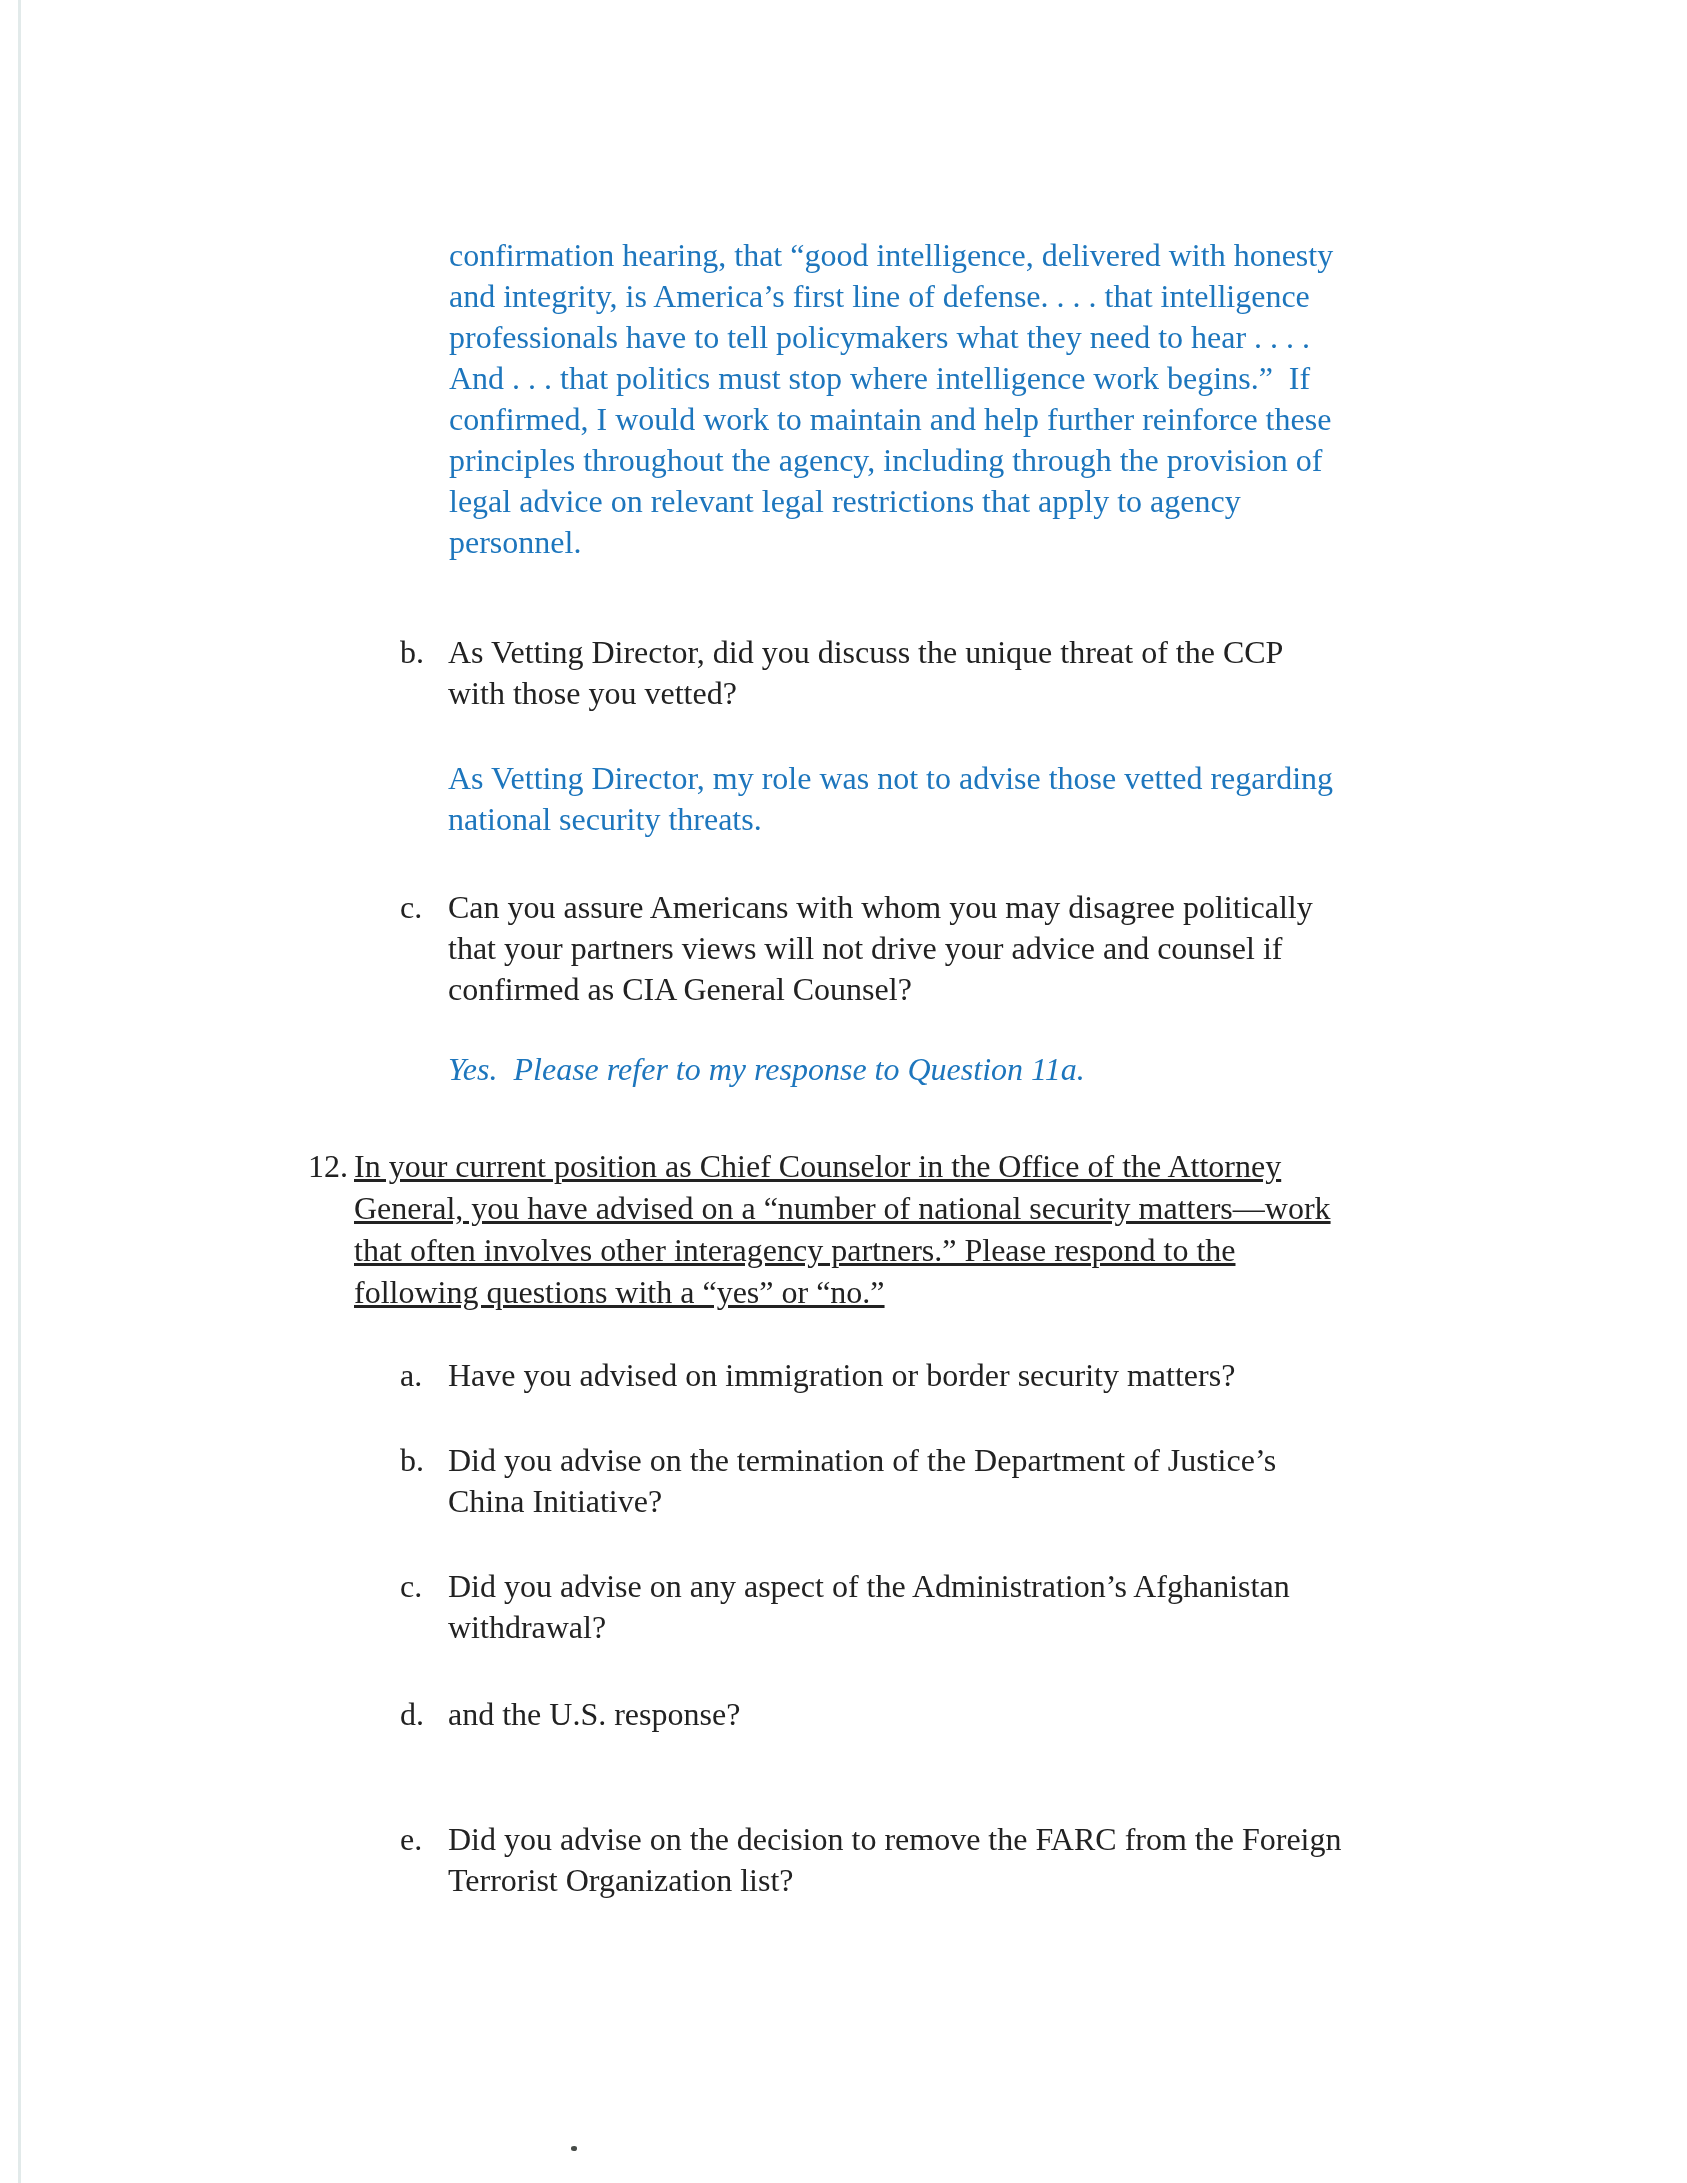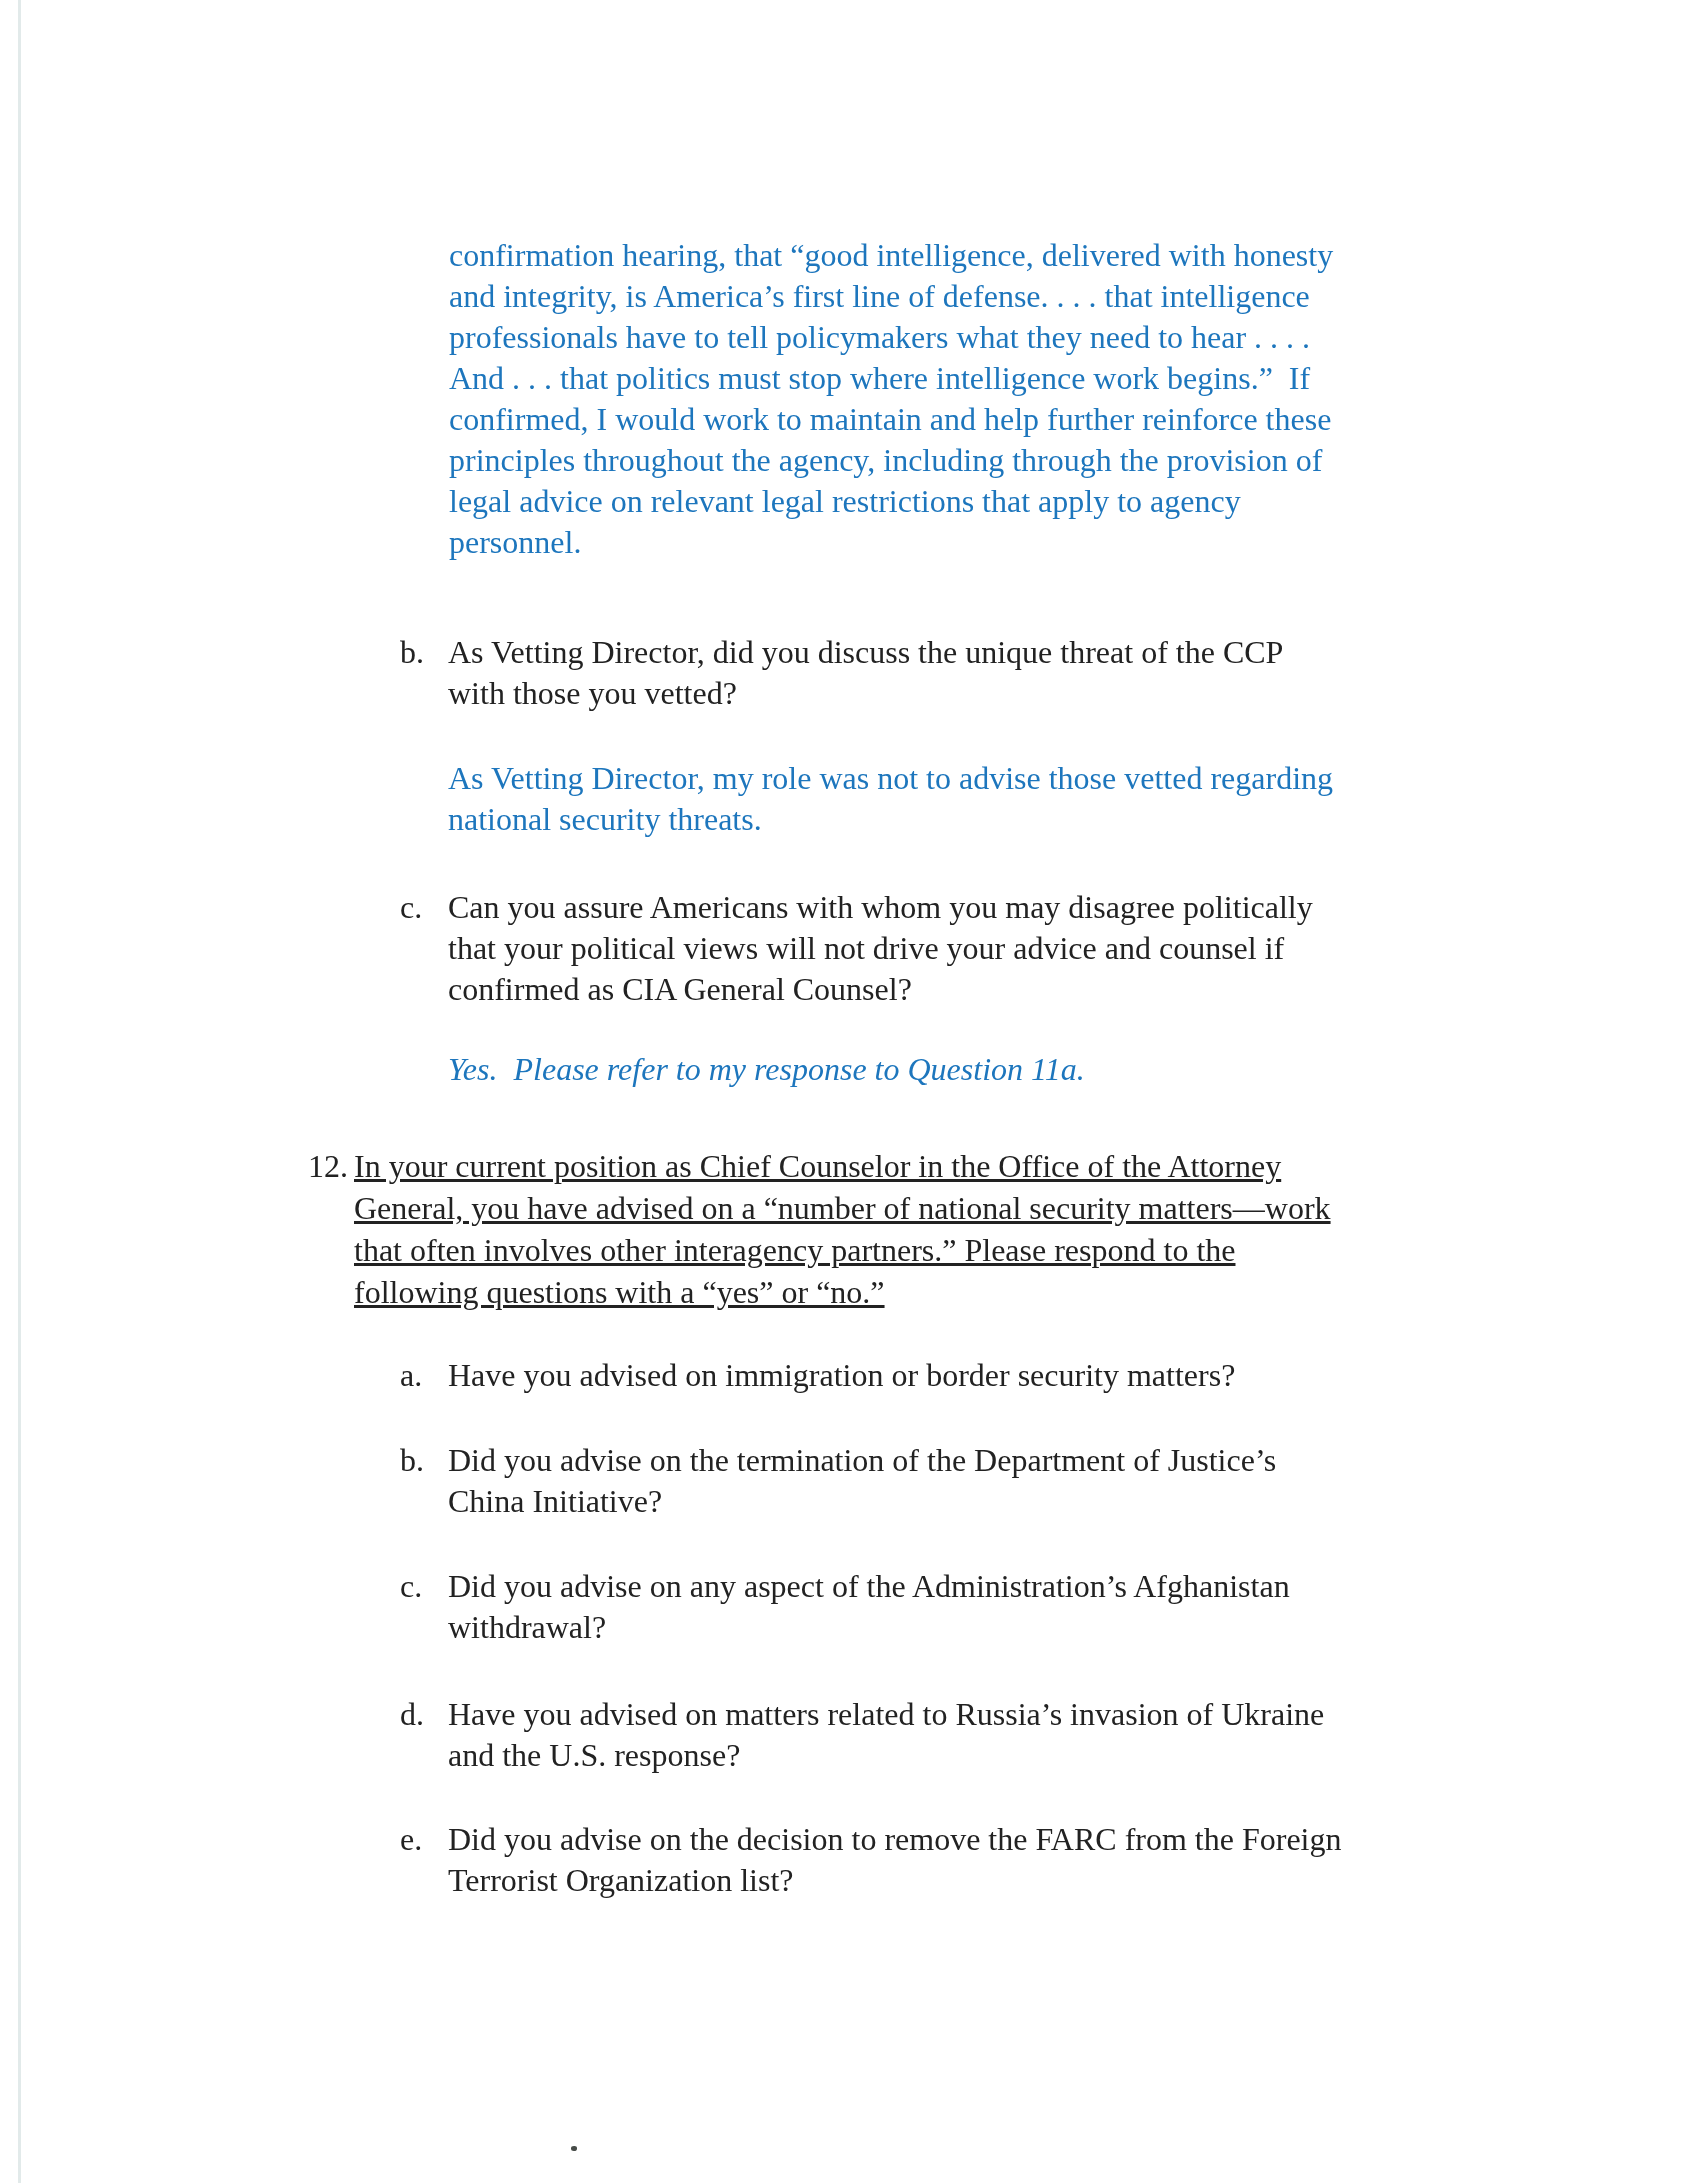--- a/index.html
+++ b/index.html
@@ -99,21 +99,21 @@
   </section>
 
   <section class="block b-ab blue">
     <div class="line">As Vetting Director, my role was not to advise those vetted regarding</div>
     <div class="line">national security threats.</div>
   </section>
 
   <section class="block b-qc">
     <span class="marker">c.</span>
     <div class="line">Can you assure Americans with whom you may disagree politically</div>
-    <div class="line">that your political views will not drive your advice and counsel if</div>
+    <div class="line">that your partners views will not drive your advice and counsel if</div>
     <div class="line">confirmed as CIA General Counsel?</div>
   </section>
 
   <section class="block b-ac blue">
     <div class="line">Yes.  Please refer to my response to Question 11a.</div>
   </section>
 
   <section class="block b-q12 q12">
     <span class="marker">12.</span>
     <div class="line">In your current position as Chief Counselor in the Office of the Attorney</div>
@@ -134,21 +134,20 @@
   </section>
 
   <section class="block b-ic">
     <span class="marker">c.</span>
     <div class="line">Did you advise on any aspect of the Administration’s Afghanistan</div>
     <div class="line">withdrawal?</div>
   </section>
 
   <section class="block b-id">
     <span class="marker">d.</span>
-    <div class="line">Have you advised on matters related to Russia’s invasion of Ukraine</div>
     <div class="line">and the U.S. response?</div>
   </section>
 
   <section class="block b-ie">
     <span class="marker">e.</span>
     <div class="line">Did you advise on the decision to remove the FARC from the Foreign</div>
     <div class="line">Terrorist Organization list?</div>
   </section>
 
   <div class="scan-dot"></div>

